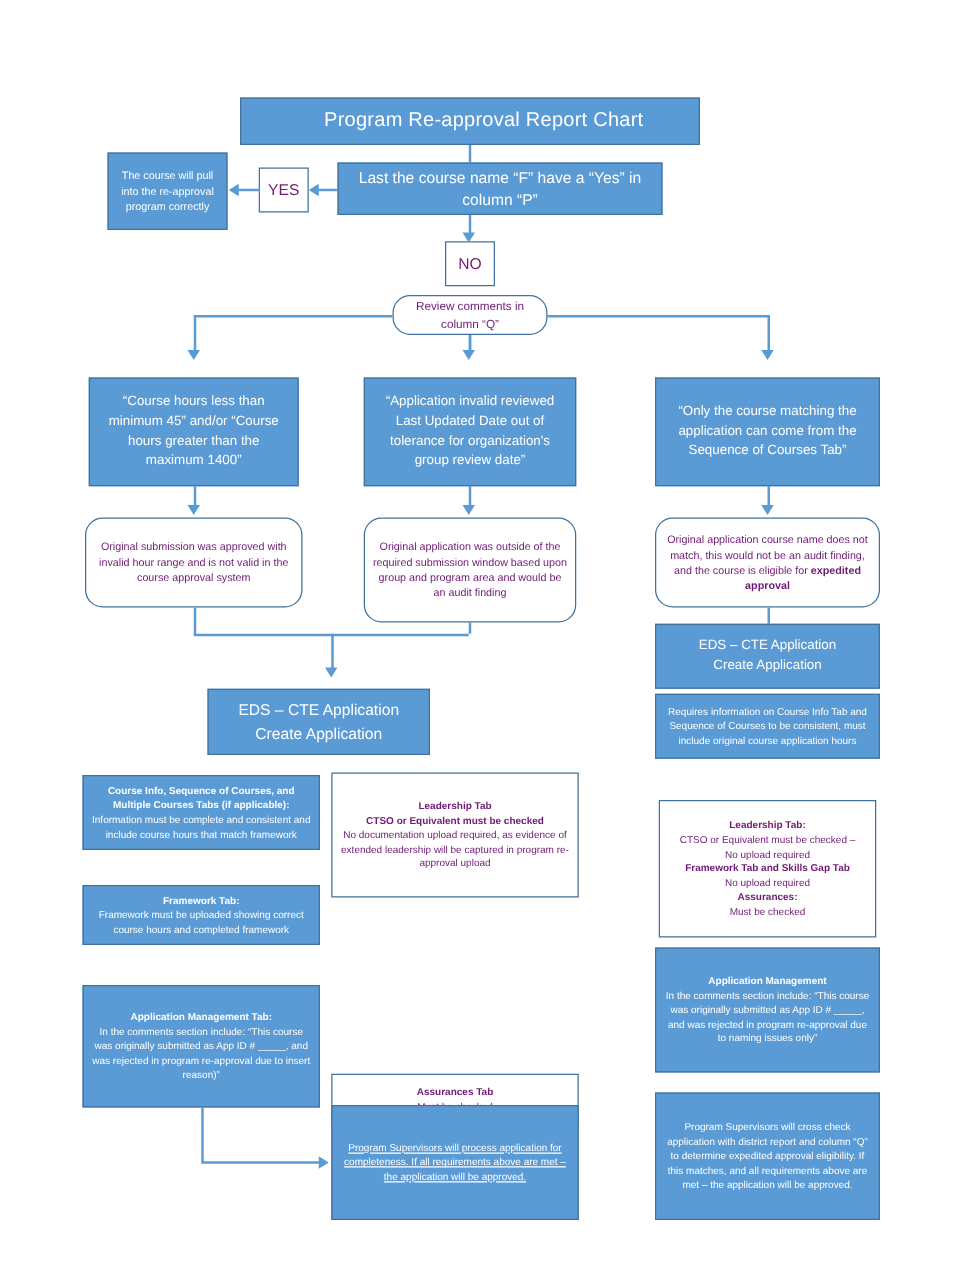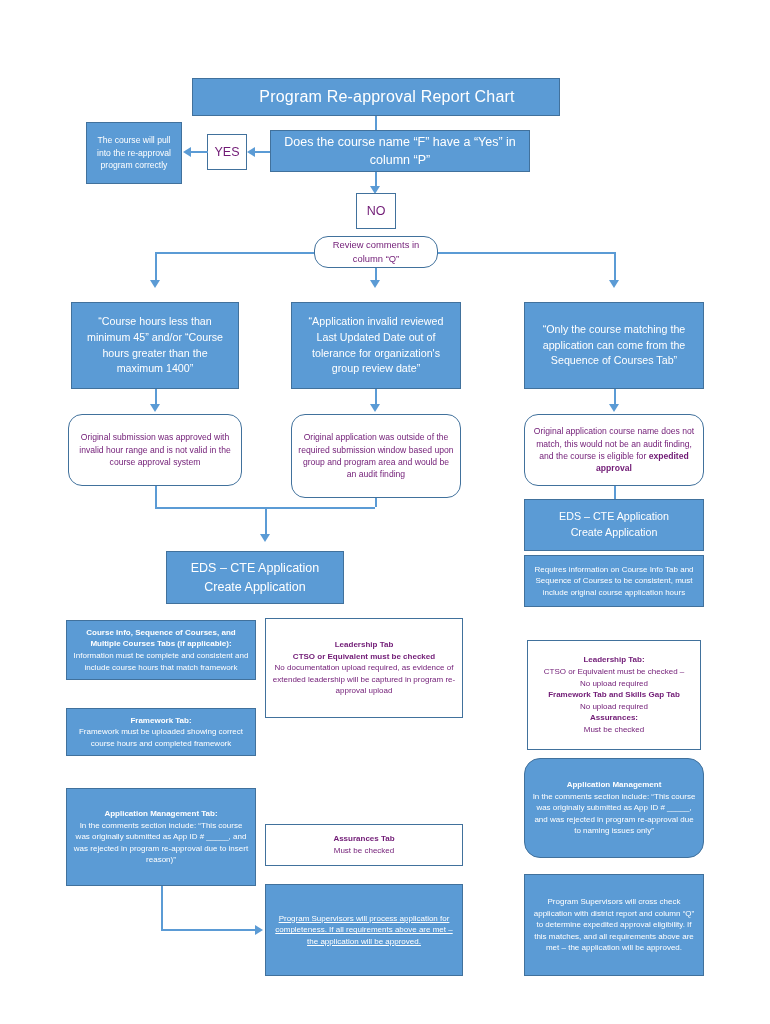--- a/index.html
+++ b/index.html
@@ -88,21 +88,21 @@
 
 <div id="canvas">
 
   <div class="box blue sq title" style="left:192px; top:78px; width:368px; height:38px;padding-left:22px;">
     <p>Program Re-approval Report Chart</p>
   </div>
 
   <div class="line vline" style="left:375px; top:116px; height:14px;"></div>
 
   <div class="box blue sq f13" style="left:270px; top:130px; width:260px; height:42px;">
-    <p>Does the course name “F” have a “Yes” in column “P”</p>
+    <p>Last the course name “F” have a “Yes” in column “P”</p>
   </div>
 
   <div class="box white sq f13" style="left:207px; top:134px; width:40px; height:36px;">
     <p>YES</p>
   </div>
 
   <div class="line hline" style="left:254px; top:151px; width:16px;"></div>
   <div class="arrow arrow-left" style="left:247px; top:147px;"></div>
 
   <div class="line hline" style="left:190px; top:151px; width:18px;"></div>
@@ -198,21 +198,21 @@
     <p>In the comments section include: “This course was originally submitted as App ID # _____, and was rejected in program re-approval due to insert reason)”</p>
   </div>
 
   <div class="box white sq f8" style="left:265px; top:618px; width:198px; height:100px;">
     <p class="bold">Leadership Tab</p>
     <p class="bold">CTSO or Equivalent must be checked</p>
     <p>No documentation upload required, as evidence of extended leadership will be captured in program re-approval upload</p>
   </div>
 
 
-  <div class="box white sq f8" style="left:265px; top:824px; width:198px; height:42px;">
+  <div class="box white sq f8" style="left:265px; top:859px; width:198px; height:42px;">
     <p class="bold">Assurances Tab</p>
     <p>Must be checked</p>
   </div>
 
   <div class="box blue sq f8" style="left:265px; top:884px; width:198px; height:92px;text-decoration:underline;">
     <p>Program Supervisors will process application for completeness. If all requirements above are met – the application will be approved.</p>
   </div>
 
   <div class="line vline" style="left:161px; top:886px; height:44px;"></div>
   <div class="line hline" style="left:161px; top:929px; width:96px;"></div>
@@ -221,21 +221,21 @@
   <div class="box white sq f8" style="left:527px; top:640px; width:174px; height:110px;">
     <p class="bold">Leadership Tab:</p>
     <p>CTSO or Equivalent must be checked –</p>
     <p>No upload required</p>
     <p class="bold">Framework Tab and Skills Gap Tab</p>
     <p>No upload required</p>
     <p class="bold">Assurances:</p>
     <p>Must be checked</p>
   </div>
 
-  <div class="box blue sq f8" style="left:524px; top:758px; width:180px; height:100px;border-radius:16px;">
+  <div class="box blue sq f8" style="left:524px; top:758px; width:180px; height:100px;">
     <p class="bold">Application Management</p>
     <p>In the comments section include: “This course was originally submitted as App ID # _____, and was rejected in program re-approval due to naming issues only”</p>
   </div>
 
   <div class="box blue sq f8" style="left:524px; top:874px; width:180px; height:102px;">
     <p>Program Supervisors will cross check application with district report and column “Q” to determine expedited approval eligibility. If this matches, and all requirements above are met – the application will be approved.</p>
   </div>
 
 </div>
 

